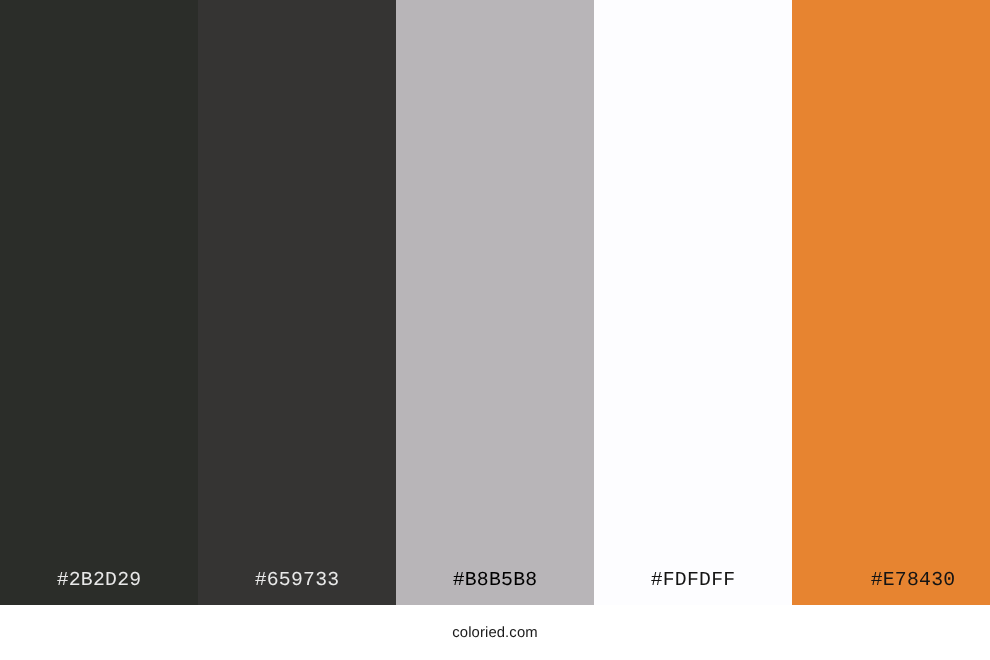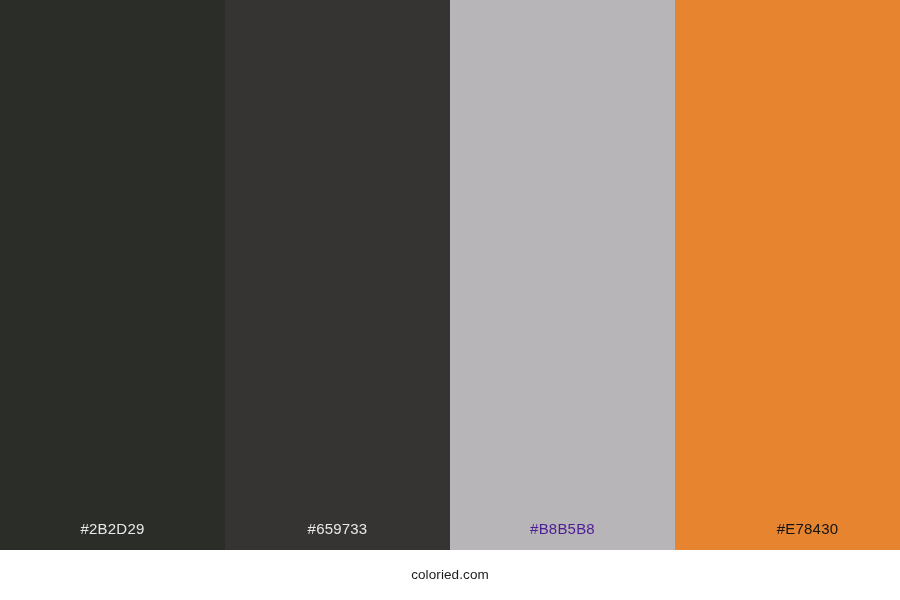--- a/index.html
+++ b/index.html
@@ -39,25 +39,25 @@
     display: flex;
     align-items: flex-end;
     justify-content: center;
     box-sizing: border-box;
   }
 
   .swatch-label {
     display: block;
     width: 100%;
     text-align: center;
-    font-size: 15px;
+    font-size: 18px;
     line-height: 15px;
     letter-spacing: 0.2px;
     padding-bottom: 14px;
-    font-family: Liberation Sans, sans-serif;
+    font-family: Liberation Mono, monospace;
     white-space: nowrap;
     user-select: none;
   }
 
   .footer {
     flex: 1 1 auto;
     width: 900px;
     height: 50px;
     background: #ffffff;
     display: flex;
@@ -84,23 +84,26 @@
 
     <div class="swatch" style="background-color: rgb(43, 45, 41);">
       <span class="swatch-label" style="color: rgb(232, 232, 232);">#2B2D29</span>
     </div>
 
     <div class="swatch" style="background-color: rgb(53, 52, 51);">
       <span class="swatch-label" style="color: rgb(232, 232, 232);">#659733</span>
     </div>
 
     <div class="swatch" style="background-color: rgb(184, 181, 184);">
-      <span class="swatch-label" style="color: #4c1d95;">#B8B5B8</span>
+      <span class="swatch-label" style="color: #000000;">#B8B5B8</span>
     </div>
 
+    <div class="swatch" style="background-color: rgb(253, 253, 255);">
+      <span class="swatch-label" style="color: rgb(20, 20, 20);">#FDFDFF</span>
+    </div>
 
     <div class="swatch" style="background-color: rgb(231, 132, 48); padding-left: 40px;">
       <span class="swatch-label" style="color: rgb(20, 20, 20);">#E78430</span>
     </div>
 
   </div>
 
   <div class="footer">
     <span class="footer-text" style="color: rgb(26, 26, 26);">coloried.com</span>
   </div>

